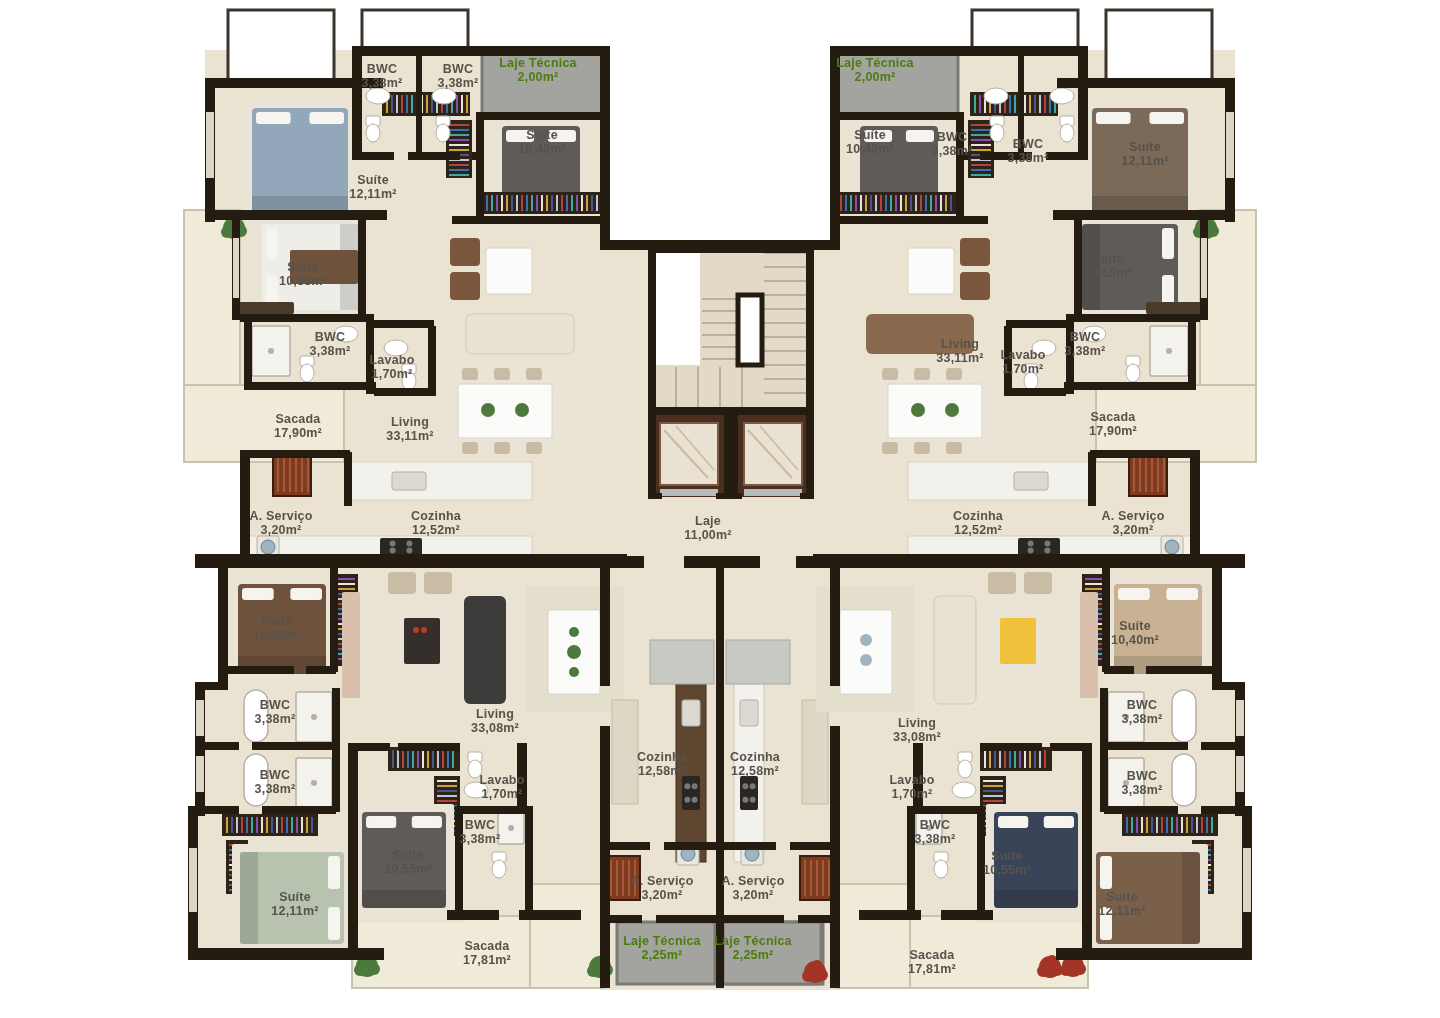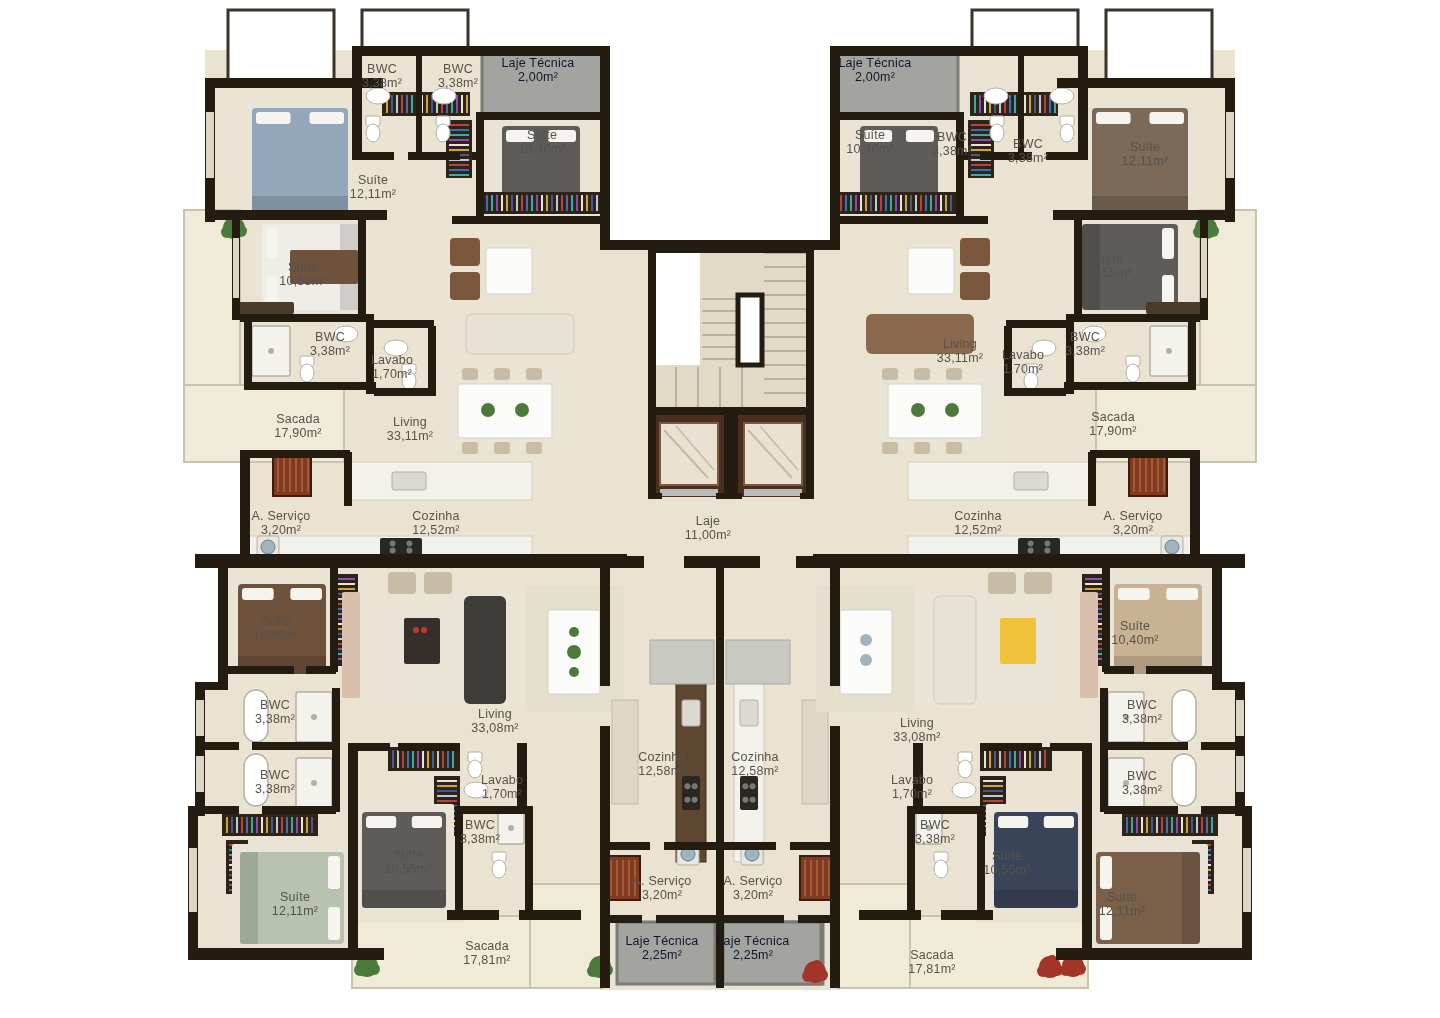--- a/index.html
+++ b/index.html
@@ -1,23 +1,23 @@
 <!DOCTYPE html>
 <html><head>
 <meta charset="utf-8">
 <style>
   html,body{margin:0;padding:0;background:#ffffff;}
   #stage{position:relative;width:1440px;height:1018px;background:#ffffff;overflow:hidden;
          font-family:"Liberation Sans", sans-serif;}
   #plan-svg{position:absolute;left:0;top:0;}
-  #labels{position:absolute;left:0;top:0;width:100%;height:100%;pointer-events:none;}
+  #labels{position:absolute;left:0;top:0;width:100%;height:100%;pointer-events:none;font-weight:bold;}
   .lbl{position:absolute;transform:translate(-50%,-50%);text-align:center;
        font-size:12.5px;line-height:1.15;color:#57524b;white-space:nowrap;letter-spacing:.2px;}
   .lbl span{display:block;}
-  .lbl.gray{color:#0f172a;}
+  .lbl.gray{color:#4d7c0f;}
 </style>
 </head>
 <body>
 
 <div id="stage">
   <svg id="plan-svg" width="1440" height="1018" viewBox="0 0 1440 1018">
       <g>
         <rect x="205" y="50" width="403" height="192" fill="#ebe3d1"></rect>
         <rect x="832" y="50" width="403" height="192" fill="#ebe3d1"></rect>
         <rect x="240" y="208" width="362" height="350" fill="#ebe3d1"></rect>

